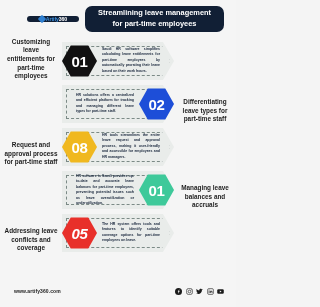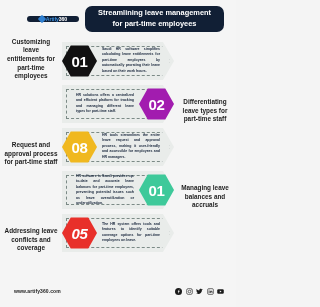--- a/index.html
+++ b/index.html
@@ -194,21 +194,21 @@
       </div>
       <div class="spacer"></div>
     </div>
 
     <div class="row">
       <div class="spacer"></div>
       <div class="arrow-wrap">
         <div class="arrow">
           <div class="plate to-right"></div>
           <div class="inner to-right"></div>
-          <div class="hex at-right" style="background:#a21caf;">
+          <div class="hex at-right" style="background:#1d4ed8;">
             <span class="hex-num">02</span>
           </div>
           <div class="body-text txt-left">HR solutions offers a centralized and efficient platform for tracking and managing different leave types for part-time staff.</div>
         </div>
       </div>
       <div class="side-label right">Differentiating leave types for part-time staff</div>
     </div>
 
     <div class="row">
       <div class="side-label left">Request and approval process for part-time staff</div>

